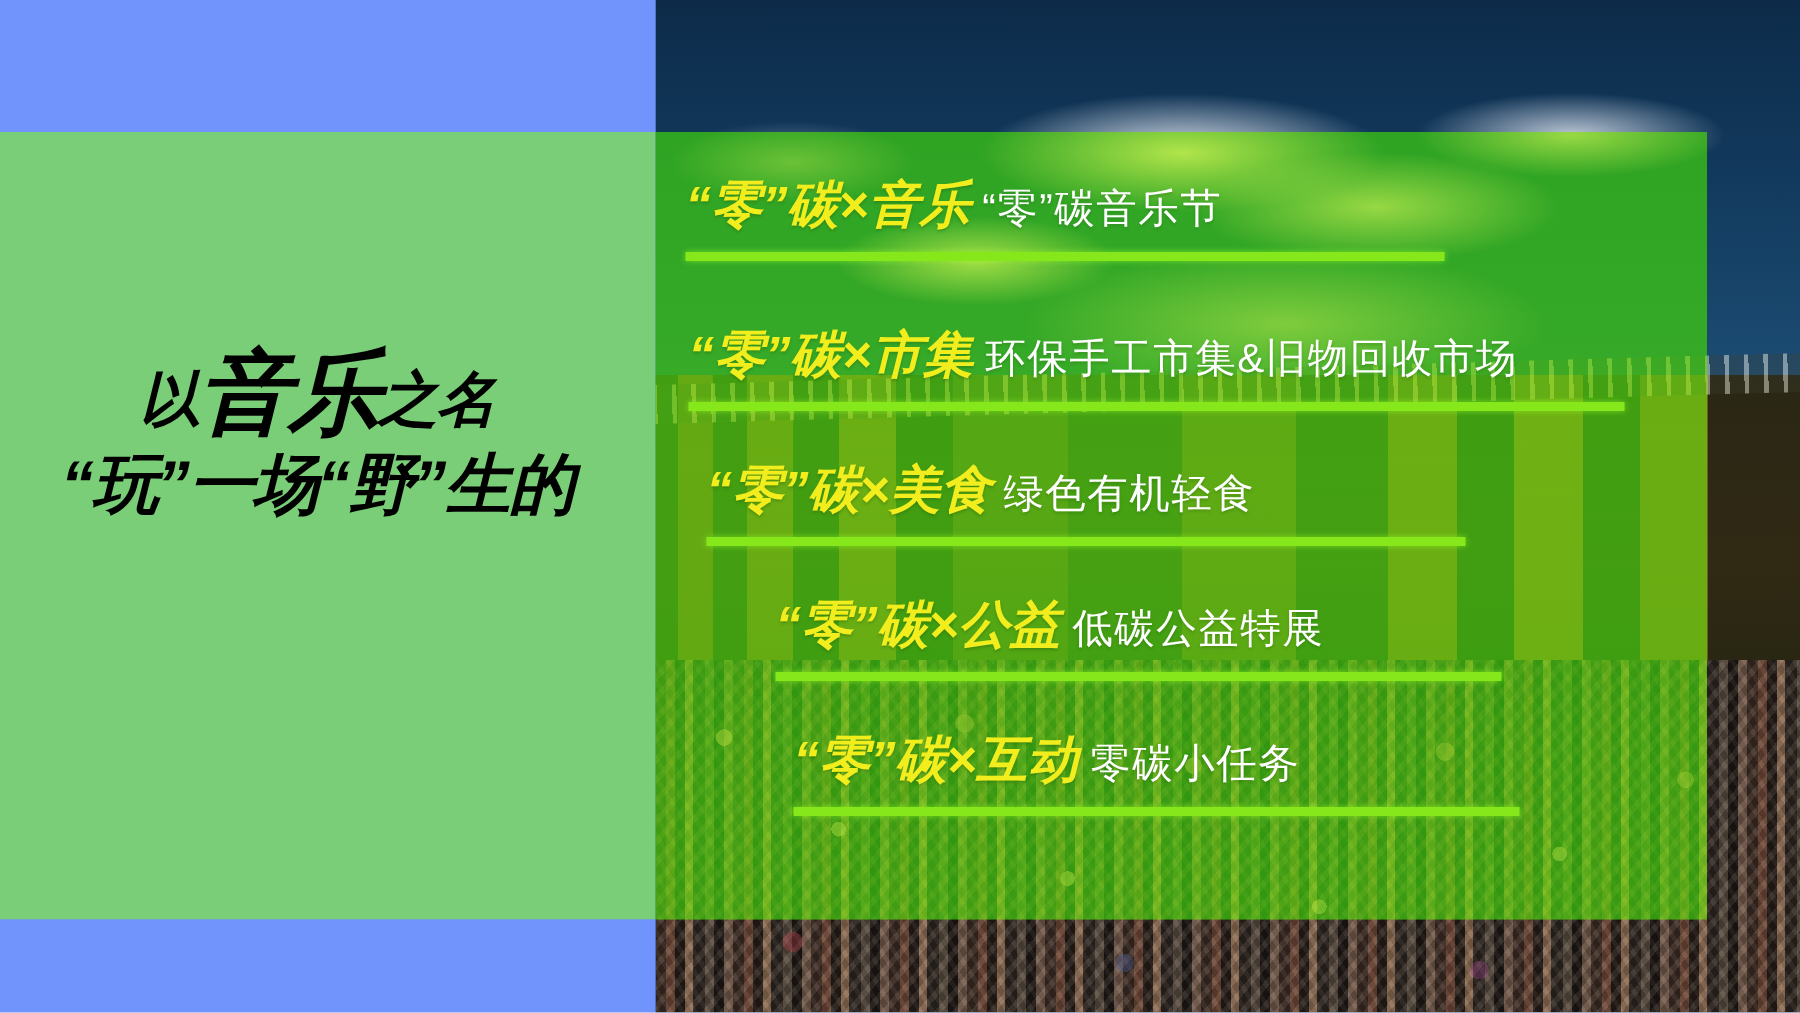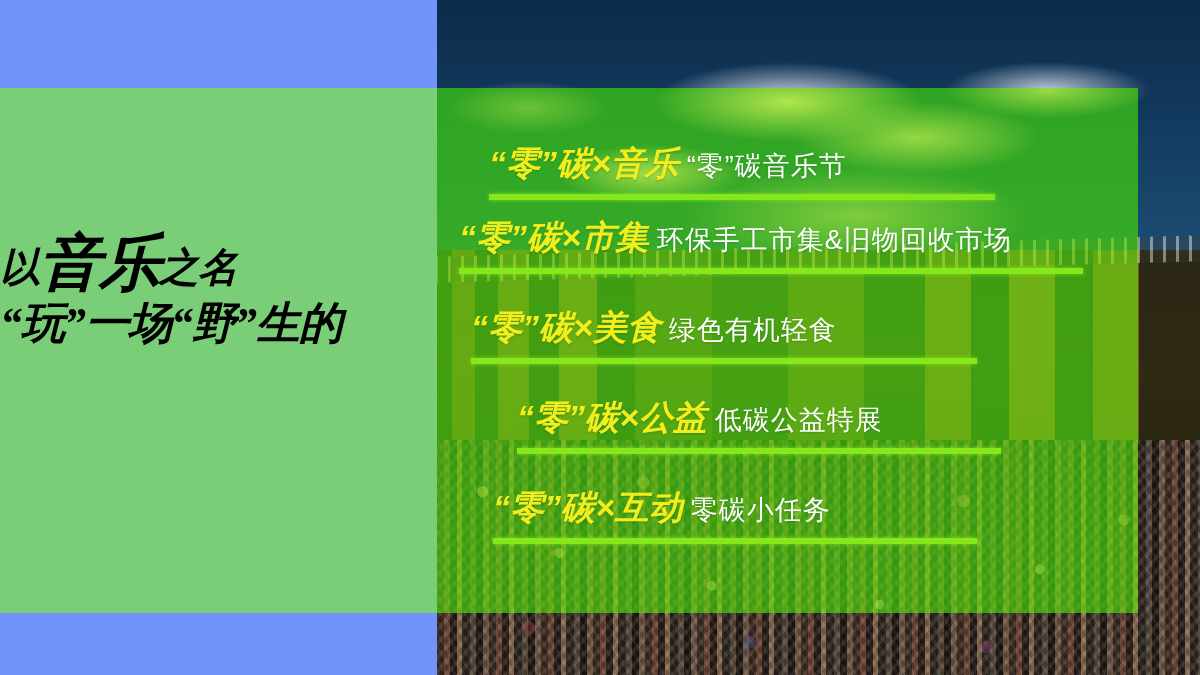--- a/index.html
+++ b/index.html
@@ -92,25 +92,25 @@
     mix-blend-mode:hard-light;
   }
   .green-overlay2{
     position:absolute;left:437px;top:88px;width:701px;height:525px;
     background:linear-gradient(180deg, rgba(120,205,35,.30) 0%, rgba(95,185,30,.40) 55%, rgba(110,200,35,.34) 100%);
   }
 
   
   .title-block{
     position:absolute;left:0;top:232px;width:437px;
-    text-align:left;
+    text-align:center;
     padding-right:14px;
     box-sizing:border-box;
     color:#000;
-    font-family:Liberation Serif, serif;
+    font-family:Liberation Sans, sans-serif;
     font-weight:bold;
     font-style:italic;
     line-height:1;
     white-space:nowrap;
   }
   .t-line{display:block;}
   .t-line1{font-size:40px;letter-spacing:-1px;margin-bottom:8px;}
   .t-line1 .big{font-size:62px;letter-spacing:-2px;vertical-align:-3px;}
   .t-line2{font-size:44px;letter-spacing:-1px;margin-bottom:18px;}
   .t-line3{font-size:44px;letter-spacing:-1px;}
@@ -171,21 +171,21 @@
   <div class="green-left"></div>
   <div class="blue-bottom"></div>
 
   <div class="title-block">
     <span class="t-line t-line1"><span>以</span><span class="big">音乐</span><span>之名</span></span>
     <span class="t-line t-line2">“玩”一场“野”生的</span>
   </div>
 
   <div class="list">
 
-    <div class="row" id="row0" style="top: 58px; padding-left: 20px; box-sizing: border-box; margin-left: 32px;">
+    <div class="row" id="row0" style="top: 32px; padding-left: 20px; box-sizing: border-box;">
       <span class="row-text">
         <span class="hl">“零”碳×音乐</span><span class="sub">“零”碳音乐节</span>
       </span>
       <span class="underline" style="width: 506px;"></span>
     </div>
 
     <div class="row" id="row1" style="top: 132px; padding-left: 22px; box-sizing: border-box;">
       <span class="row-text">
         <span class="hl">“零”碳×市集</span><span class="sub">环保手工市集&amp;旧物回收市场</span>
       </span>
@@ -199,21 +199,21 @@
       <span class="underline" style="width: 506px;"></span>
     </div>
 
     <div class="row" id="row3" style="top: 312px; padding-left: 80px; box-sizing: border-box;">
       <span class="row-text">
         <span class="hl">“零”碳×公益</span><span class="sub">低碳公益特展</span>
       </span>
       <span class="underline" style="width: 484px;"></span>
     </div>
 
-    <div class="row" id="row4" style="top: 402px; padding-left: 56px; box-sizing: border-box;">
+    <div class="row" id="row4" style="top: 402px; padding-left: 56px; box-sizing: border-box; margin-left: 36px;">
       <span class="row-text">
         <span class="hl">“零”碳×互动</span><span class="sub">零碳小任务</span>
       </span>
       <span class="underline" style="width: 484px;"></span>
     </div>
 
   </div>
 
 </div>
 

